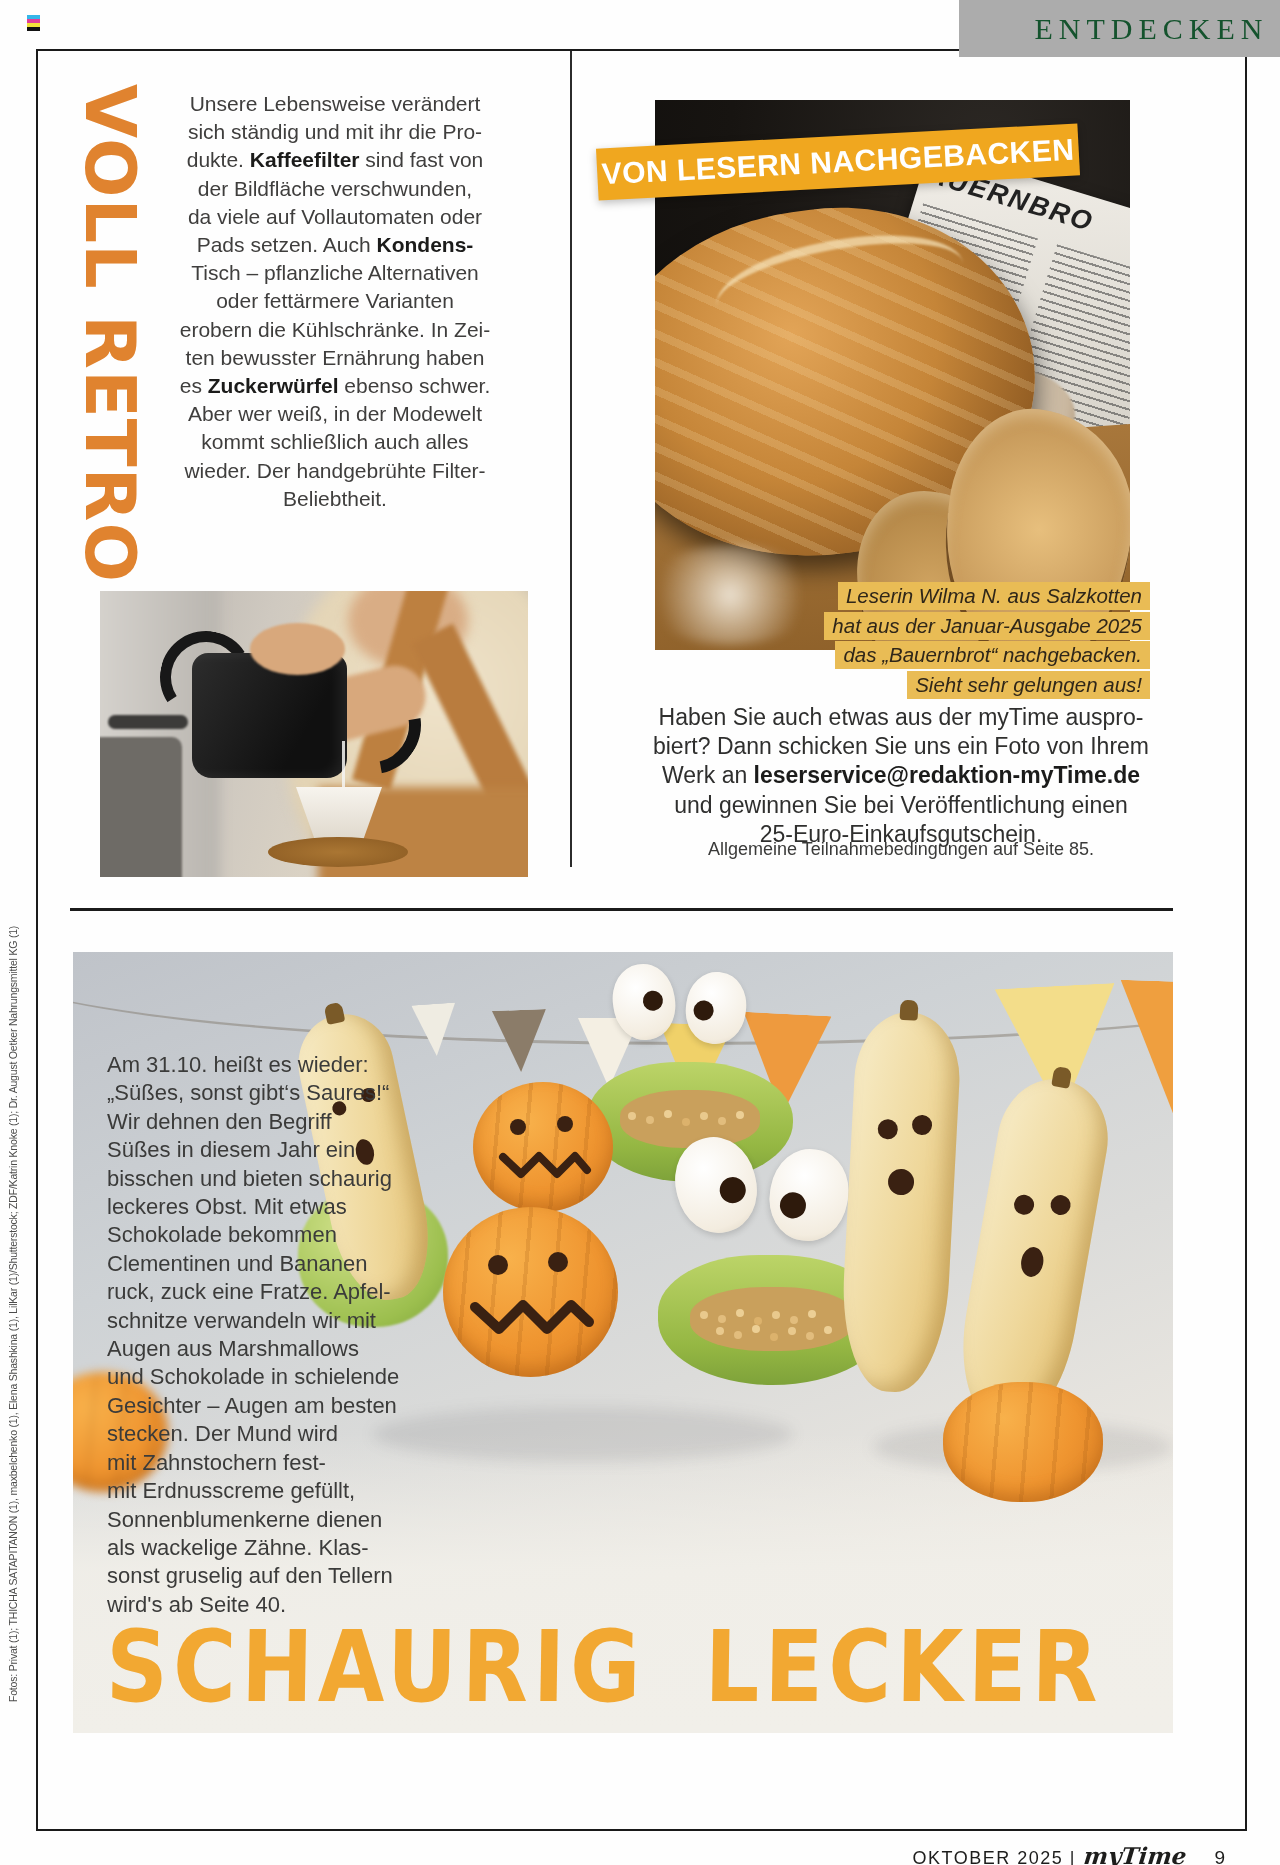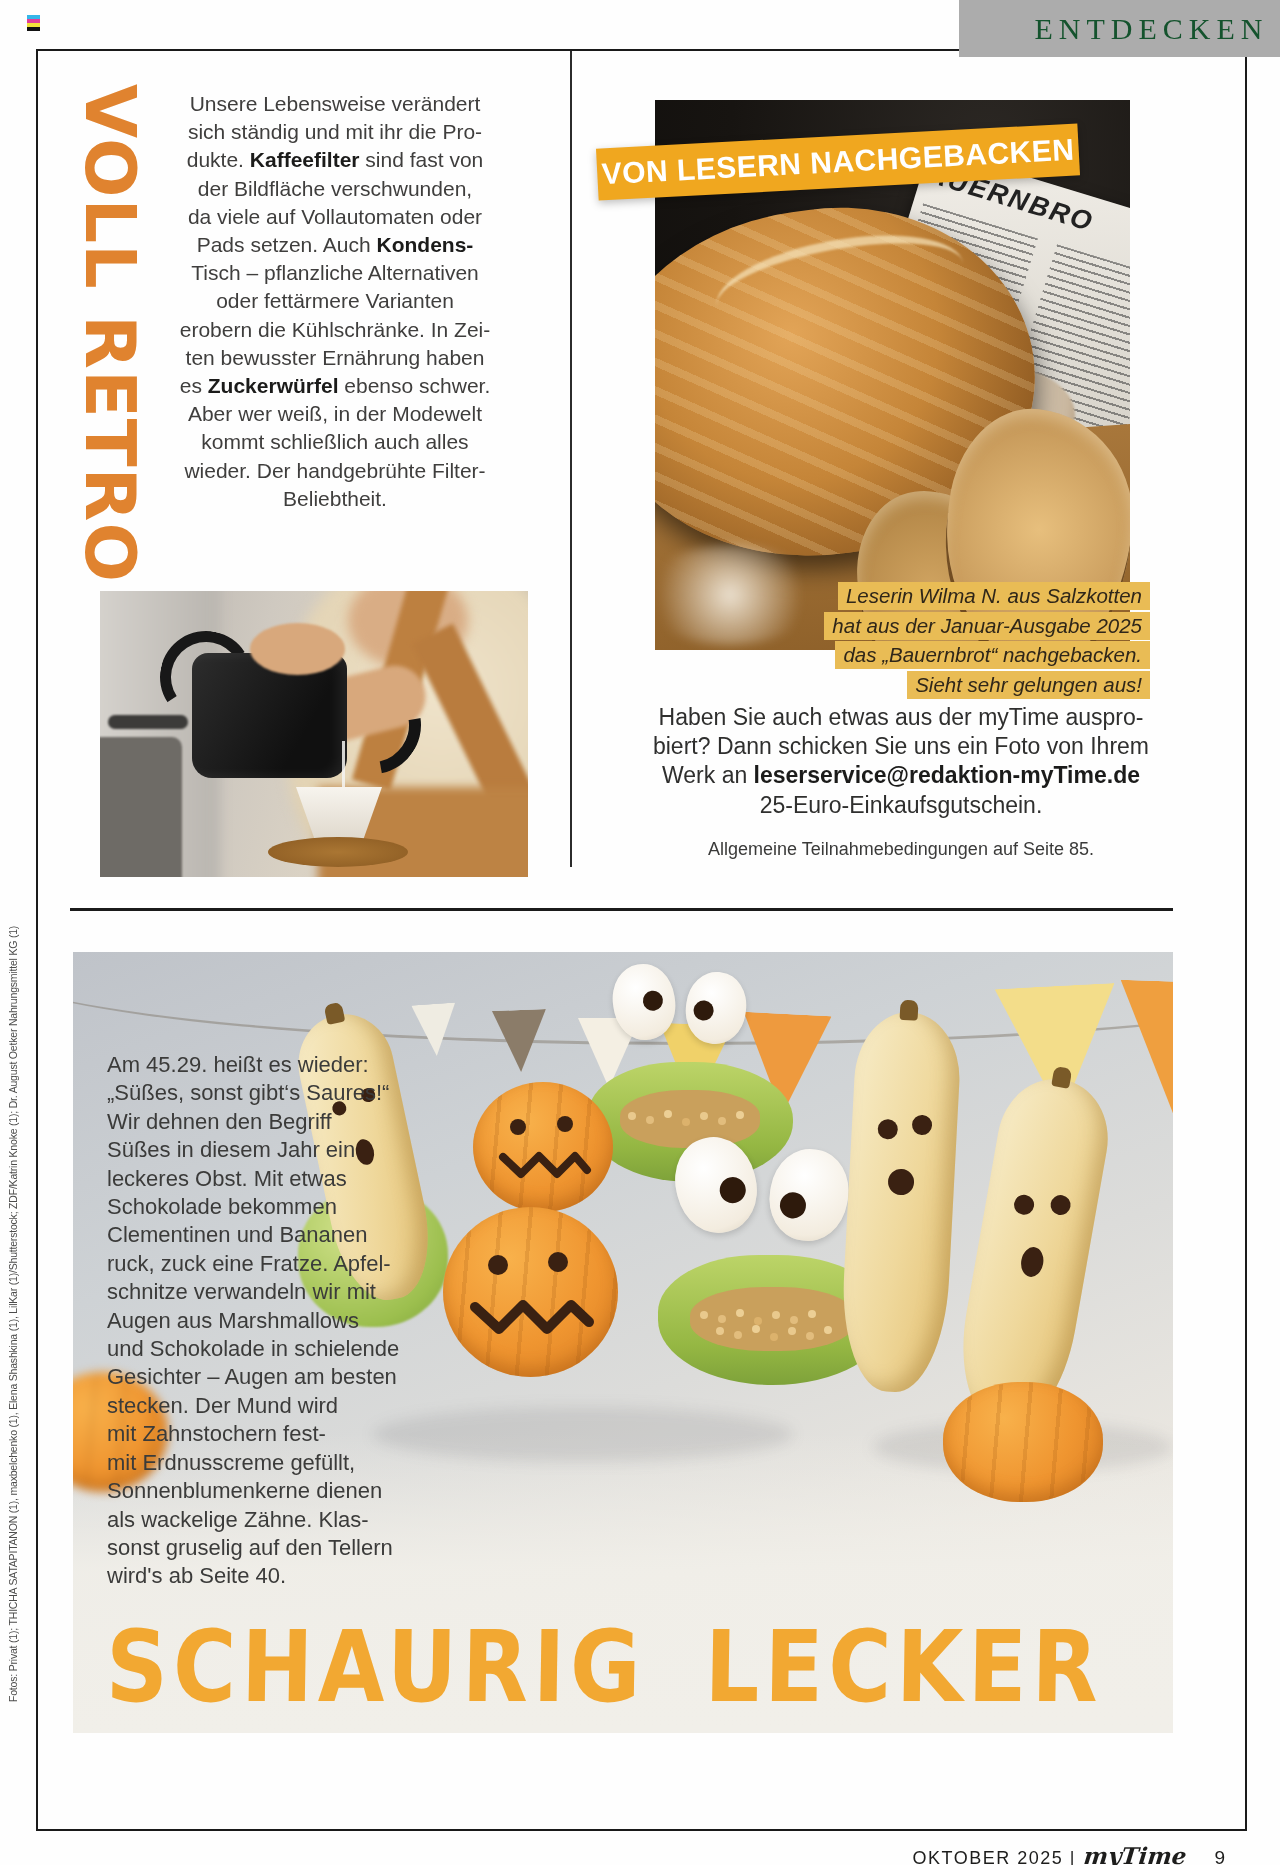--- a/index.html
+++ b/index.html
@@ -201,20 +201,21 @@
     <div class="tline"><span>Leserin Wilma N. aus Salzkotten</span></div>
     <div class="tline"><span>hat aus der Januar-Ausgabe 2025</span></div>
     <div class="tline"><span>das „Bauernbrot“ nachgebacken.</span></div>
     <div class="tline"><span>Sieht sehr gelungen aus!</span></div>
   </div>
 
 <div class="abs" id="invite">
     <div class="tline"><span>Haben Sie auch etwas aus der myTime auspro-</span></div>
     <div class="tline"><span>biert? Dann schicken Sie uns ein Foto von Ihrem</span></div>
     <div class="tline"><span>Werk an </span><span class="b">leserservice@redaktion-myTime.de</span></div>
+    <div class="tline"><span>und gewinnen Sie bei Veröffentlichung einen</span></div>
     <div class="tline"><span>25-Euro-Einkaufsgutschein.</span></div>
   </div>
 <div class="abs" id="terms">Allgemeine Teilnahmebedingungen auf Seite 85.</div>
 
 <div class="abs" id="coffee-photo">
   <div class="abs cp-window"></div>
   <div class="abs cp-person"></div>
   <div class="abs cp-skin"></div>
   <div class="abs cp-strap1"></div>
   <div class="abs cp-strap2"></div>
@@ -310,24 +311,25 @@
   <div class="banana" style="left:905px;top:125px;width:110px;height:350px;transform:rotate(10deg)">
     <svg class="face-svg" width="110" height="260" viewBox="0 0 110 260">
       <circle cx="38" cy="130" r="10" fill="#3a2112"></circle>
         <circle cx="74" cy="124" r="10" fill="#3a2112"></circle>
       <ellipse cx="56" cy="185" rx="11" ry="15" fill="#3a2112"></ellipse>
     </svg>
   </div>
   <div class="clem" style="left:870px;top:430px;width:160px;height:120px;border-radius:48%"></div>
 
   <div class="abs" id="hw-text">
-      <div class="tline"><span>Am 45.29. heißt es wieder:</span></div>
+      <div class="tline"><span>Am 31.10. heißt es wieder:</span></div>
       <div class="tline"><span>„Süßes, sonst gibt‘s Saures!“</span></div>
       <div class="tline"><span>Wir dehnen den Begriff</span></div>
       <div class="tline"><span>Süßes in diesem Jahr ein</span></div>
+      <div class="tline"><span>bisschen und bieten schaurig</span></div>
       <div class="tline"><span>leckeres Obst. Mit etwas</span></div>
       <div class="tline"><span>Schokolade bekommen</span></div>
       <div class="tline"><span>Clementinen und Bananen</span></div>
       <div class="tline"><span>ruck, zuck eine Fratze. Apfel-</span></div>
       <div class="tline"><span>schnitze verwandeln wir mit</span></div>
       <div class="tline"><span>Augen aus Marshmallows</span></div>
       <div class="tline"><span>und Schokolade in schielende</span></div>
       <div class="tline"><span>Gesichter – Augen am besten</span></div>
       <div class="tline"><span>stecken. Der Mund wird</span></div>
       <div class="tline"><span>mit Zahnstochern fest-</span></div>

